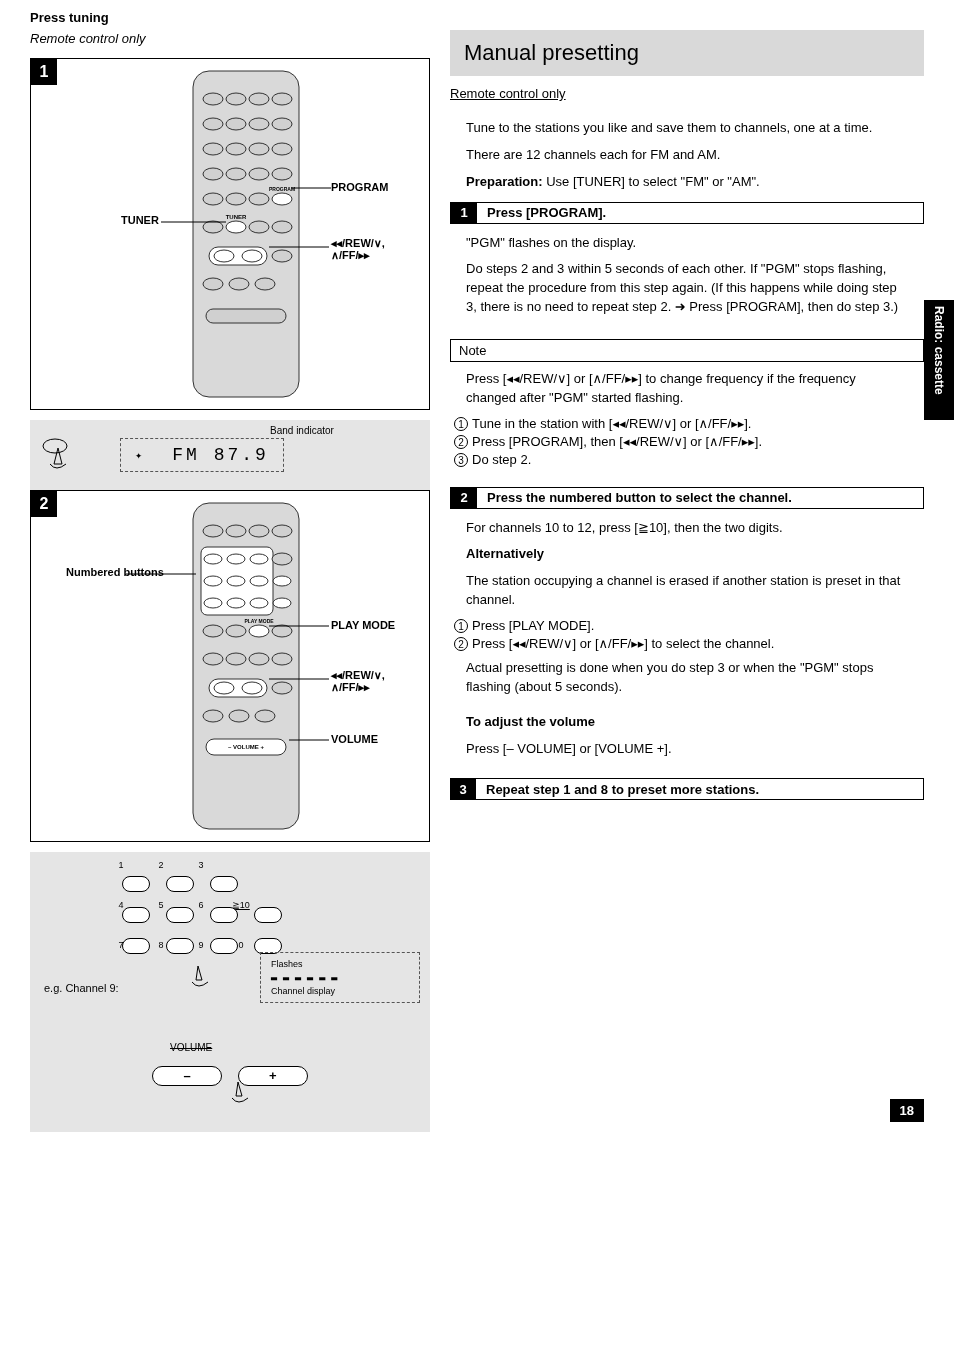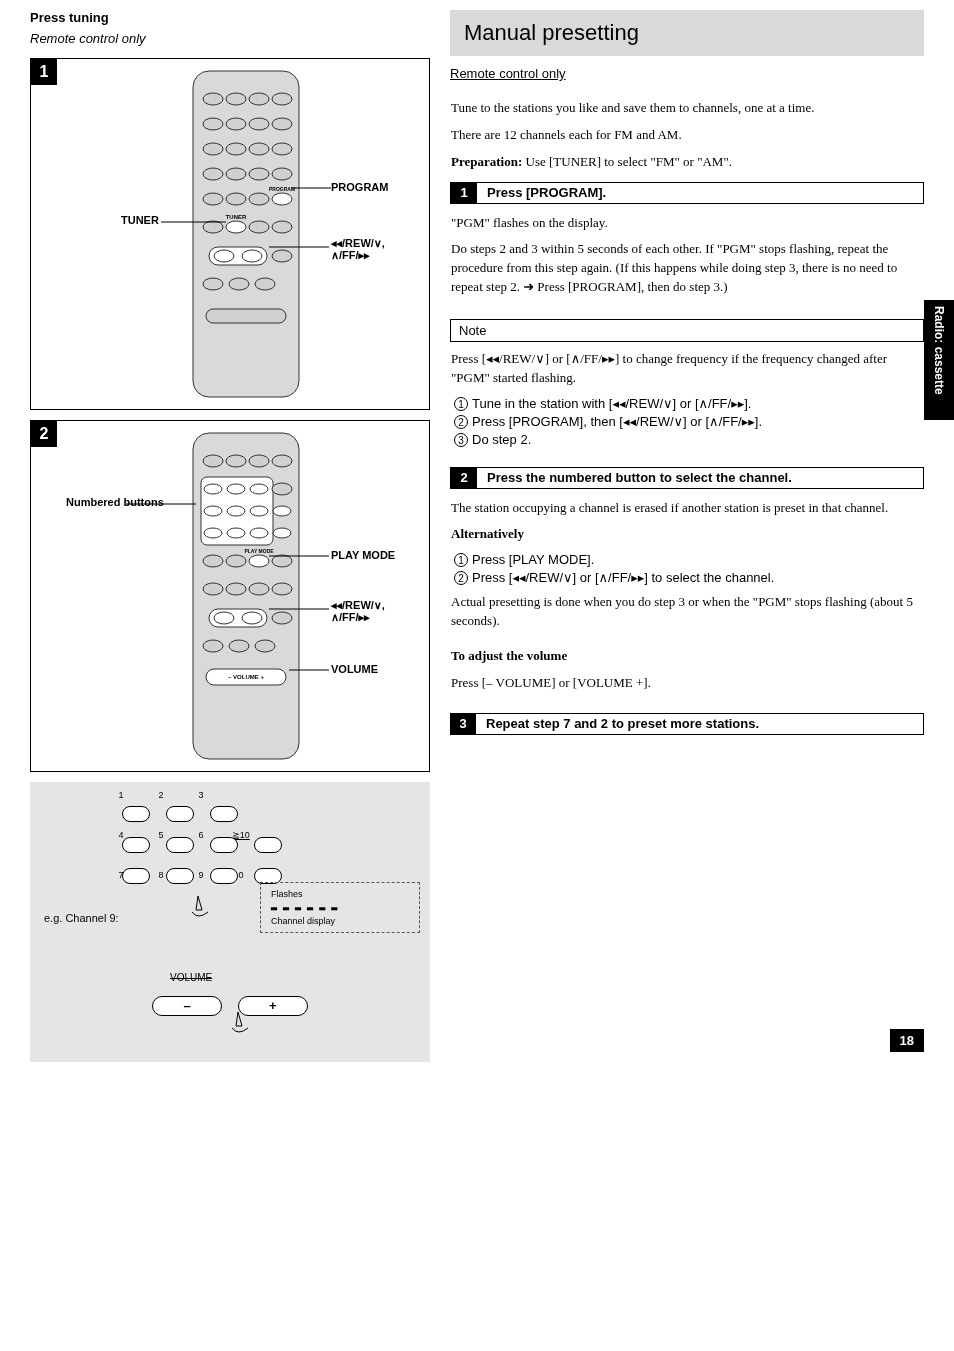--- a/index.html
+++ b/index.html
@@ -104,27 +104,28 @@
     line-height: 18px;
     font-weight: bold;
     margin: 0 6px;
   }
   .strike { text-decoration: line-through; position: absolute; }
   
   .big-grey-title {
     background: #d9d9d9;
     padding: 10px 14px;
     font-size: 22px;
+    margin-top: 20px;
   }
   .onlyremote {
     text-decoration: underline;
     margin: 10px 0;
     display: inline-block;
   }
-  .para { margin: 8px 1px; line-height: 1.45; font-family: Liberation Serif, serif; }
+  .para { margin: 8px 16px; line-height: 1.45; }
   .prep-heading {
     display: flex;
     align-items: stretch;
     margin: 10px 0;
     border: 1px solid #000;
     height: 22px;
   }
   .prep-heading .blk {
     background: #000;
     color: #fff;
@@ -258,20 +259,34 @@
         <div class="label-conn bold" style="left:300px; top:178px; line-height:1.1;">
           <span>◂◂/REW/∨,</span><br>
           <span>∧/FF/▸▸</span>
         </div>
         <svg style="position:absolute; left:238px; top:187px;" width="60" height="2">
             <line x1="0" y1="1" x2="60" y2="1" stroke="#000"></line>
           </svg>
       </div>
     </div>
 
+    <div class="display-strip">
+      <span class="hand">
+        <svg width="40" height="40">
+            <ellipse cx="15" cy="12" rx="12" ry="7" fill="none" stroke="#000"></ellipse>
+            <path d="M18 14 L22 30 L14 30 Z" fill="none" stroke="#000"></path>
+            <path d="M10 30 q6 8 16 0" fill="none" stroke="#000"></path>
+          </svg>
+      </span>
+      <div class="display-label">Band indicator</div>
+      <div class="display-panel">
+        <span class="flash-icon">✦</span>
+        <span class="seg-text">FM   87.9</span>
+      </div>
+    </div>
 
     <div class="framed">
       <div class="step-black">2</div>
       <div class="remote-box">
         <div class="remote">
           <svg width="110" height="330" viewBox="0 0 110 330">
             <rect x="2" y="2" width="106" height="326" rx="16" fill="#d9d9d9" stroke="#333"></rect>
             <g fill="#d0d0d0" stroke="#333">
               <ellipse cx="22" cy="30" rx="10" ry="6"></ellipse>
                 <ellipse cx="45" cy="30" rx="10" ry="6"></ellipse>
@@ -409,34 +424,35 @@
     <ul class="ilist">
       <li><span class="circled">1</span><span>Tune in the station with [◂◂/REW/∨] or [∧/FF/▸▸].</span></li>
       <li><span class="circled">2</span><span>Press [PROGRAM], then [◂◂/REW/∨] or [∧/FF/▸▸].</span></li>
       <li><span class="circled">3</span><span>Do step 2.</span></li>
     </ul>
 
     <div class="prep-heading" style="margin-top:20px;">
       <div class="blk">2</div>
       <div class="txt">Press the numbered button to select the channel.</div>
     </div>
+    <p class="para">For channels 10 to 12, press [≧10], then the two digits.</p>
+    <p class="para"><b>Alternatively</b></p>
     <p class="para">The station occupying a channel is erased if another station is preset in that channel.</p>
-    <p class="para"><b>Alternatively</b></p>
     <ul class="ilist">
       <li><span class="circled">1</span><span>Press [PLAY MODE].</span></li>
       <li><span class="circled">2</span><span>Press [◂◂/REW/∨] or [∧/FF/▸▸] to select the channel.</span></li>
     </ul>
     <p class="para">Actual presetting is done when you do step 3 or when the "PGM" stops flashing (about 5 seconds).</p>
 
     <p class="para" style="margin-top:16px;"><b>To adjust the volume</b></p>
     <p class="para">Press [– VOLUME] or [VOLUME +].</p>
 
     <div class="prep-heading" style="margin-top:20px; border:none; height:auto;">
       <div class="blk" style="height:22px;">3</div>
-      <div class="txt" style="border:1px solid #000; border-left:none;">Repeat step 7 and 2 to preset more stations.</div>
+      <div class="txt" style="border:1px solid #000; border-left:none;">Repeat step 1 and 8 to preset more stations.</div>
     </div>
   </div>
 </div>
 
 <div class="side-tab">
     <span>Radio: cassette</span>
   </div>
 <div class="bot-pagenum">18</div>
 
 </body></html>

